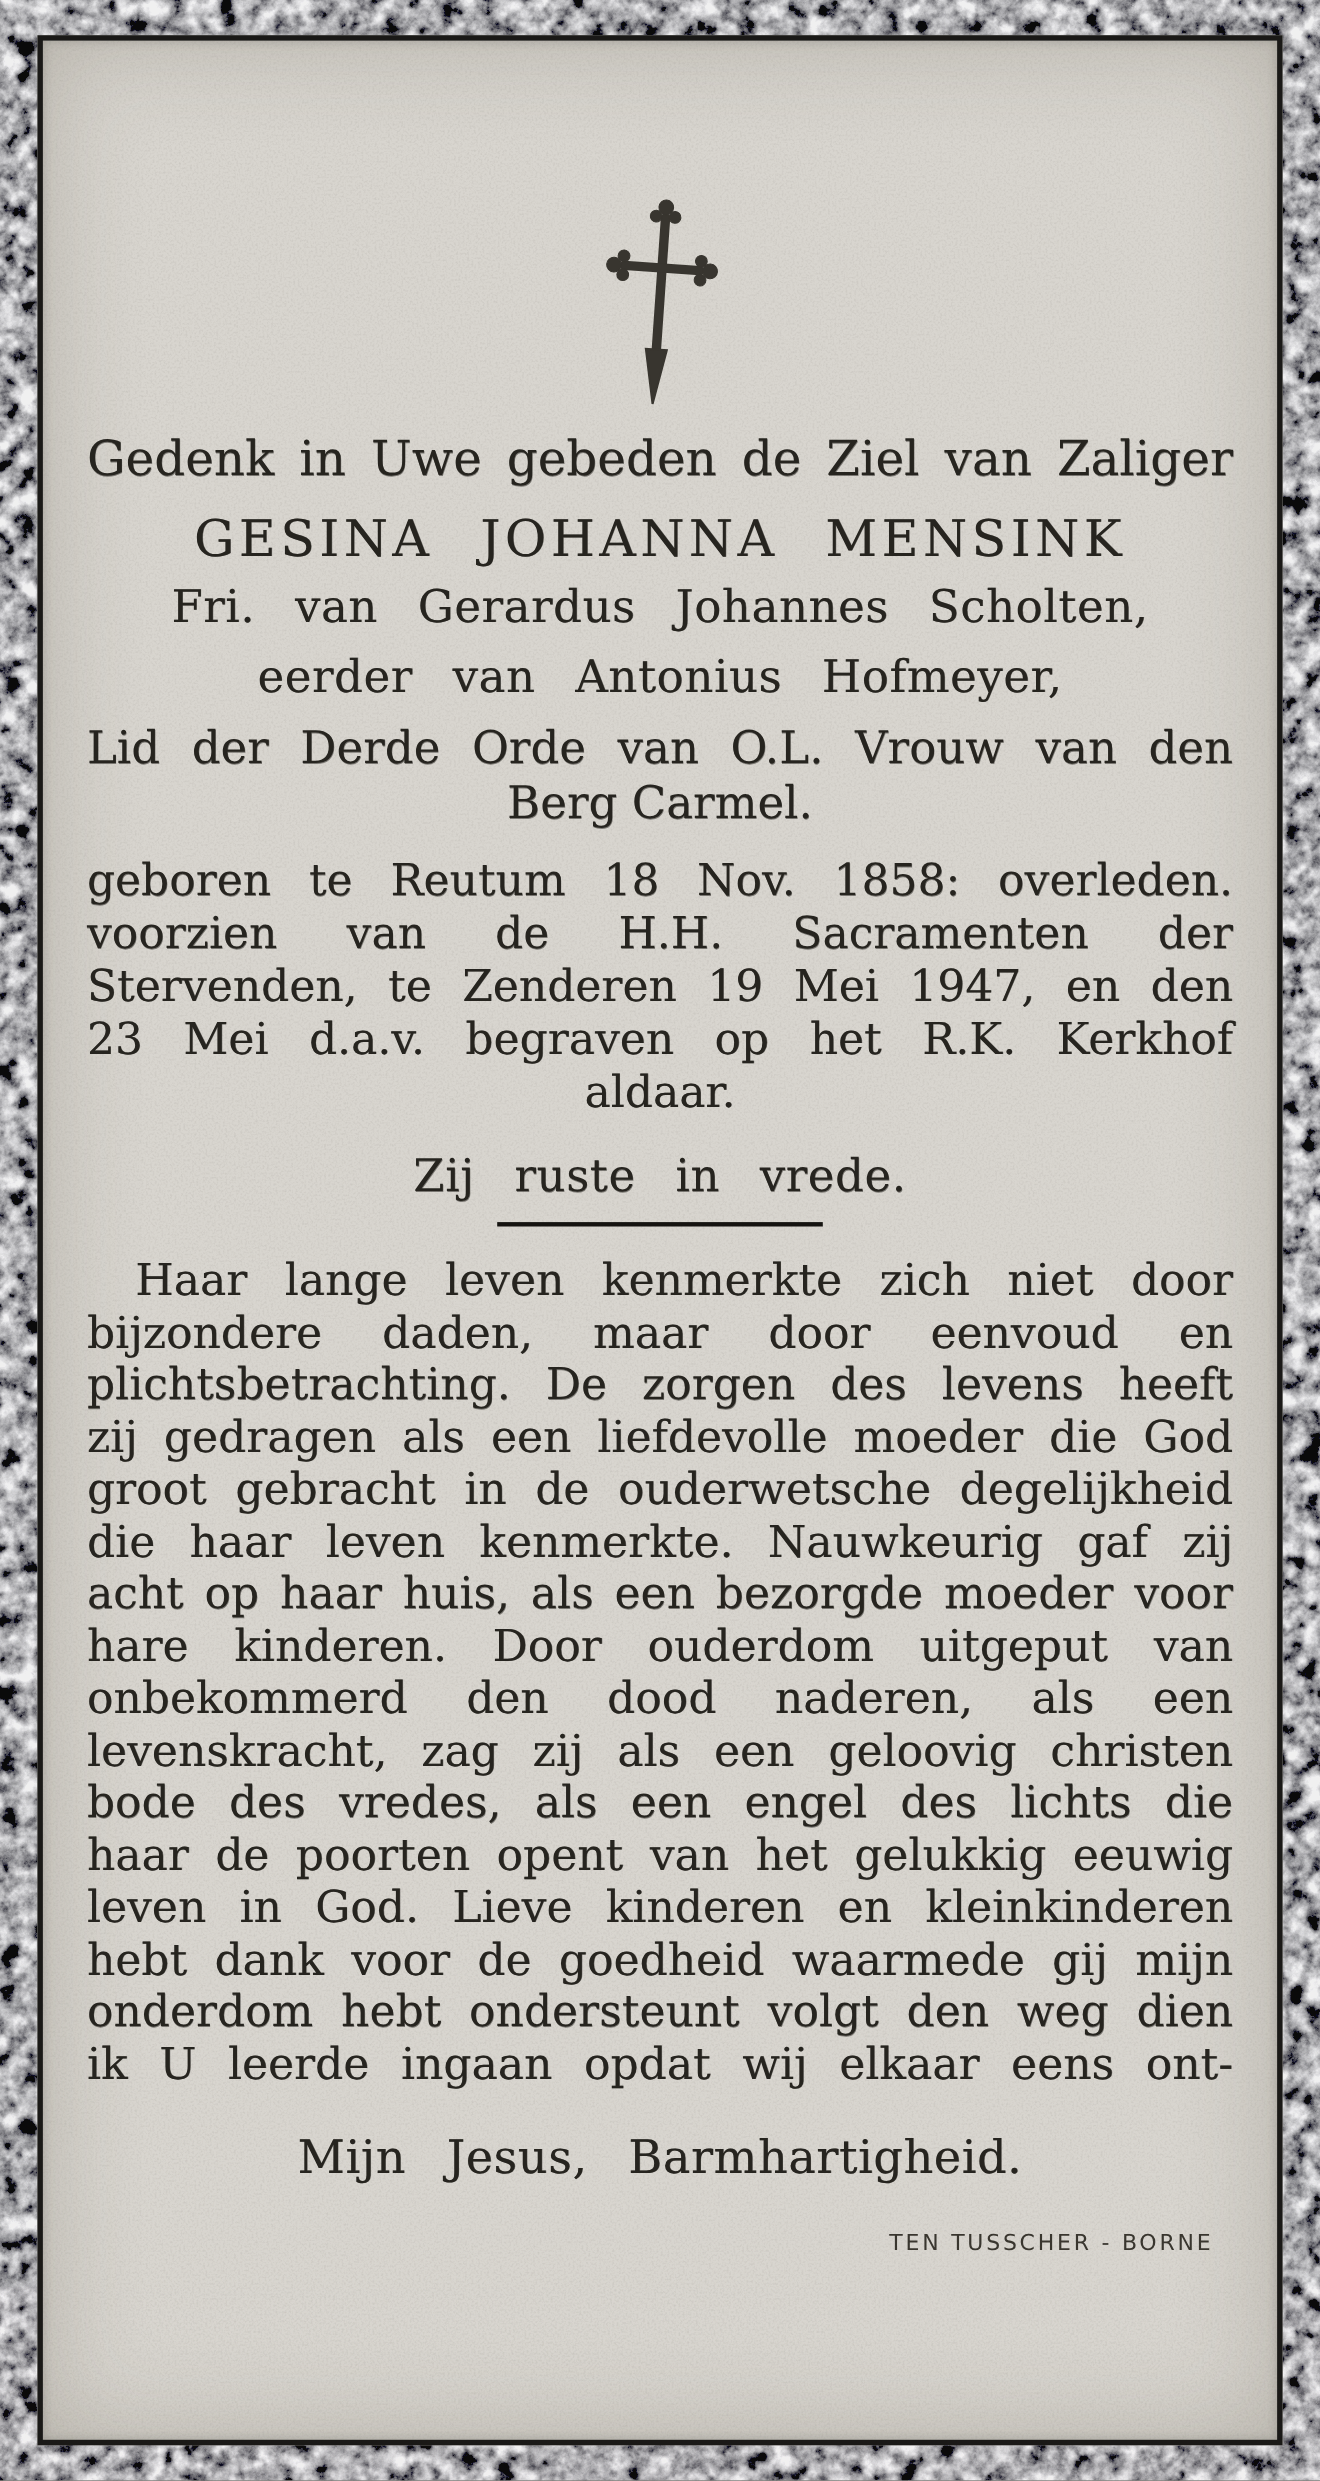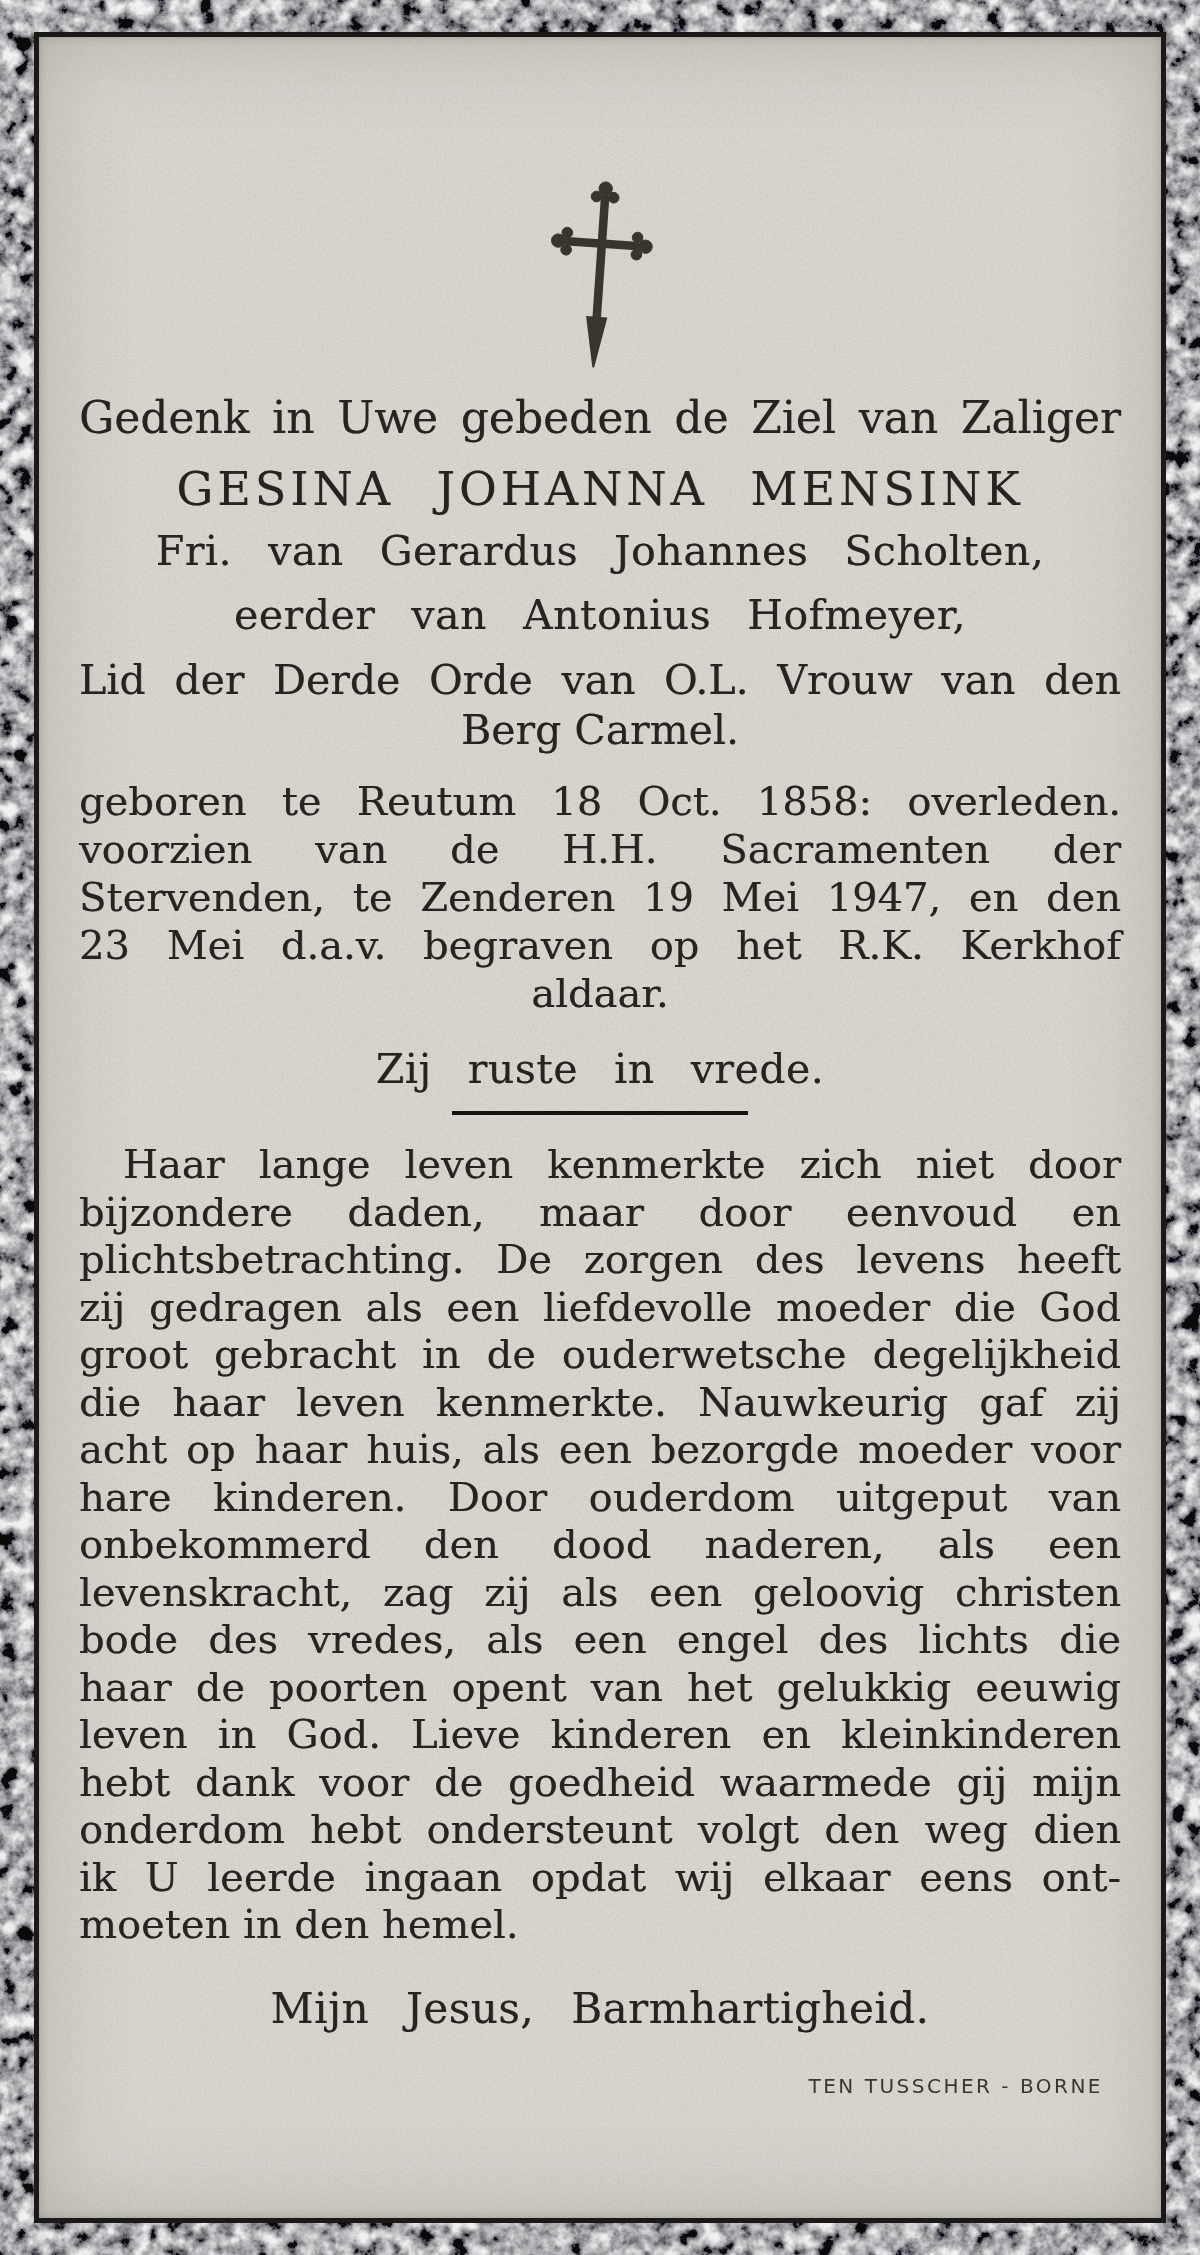--- a/index.html
+++ b/index.html
@@ -138,21 +138,21 @@
       <div class="line wed csp">Fri. van Gerardus Johannes Scholten,</div>
 
       <div class="line eerder csp">eerder van Antonius Hofmeyer,</div>
 
       <div class="order">
         <div class="line jline">Lid der Derde Orde van O.L. Vrouw van den</div>
         <div class="line cline">Berg Carmel.</div>
       </div>
 
       <div class="dates">
-        <div class="line jline">geboren te Reutum 18 Oct. 1858: overleden.</div>
+        <div class="line jline">geboren te Reutum 18 Nov. 1858: overleden.</div>
         <div class="line jline">voorzien van de H.H. Sacramenten der</div>
         <div class="line jline">Stervenden, te Zenderen 19 Mei 1947, en den</div>
         <div class="line jline">23 Mei d.a.v. begraven op het R.K. Kerkhof</div>
         <div class="line cline">aldaar.</div>
       </div>
 
       <div class="line rest csp">Zij ruste in vrede.</div>
 
       <div class="rule"></div>
 
@@ -166,21 +166,20 @@
         <div class="line jline">acht op haar huis, als een bezorgde moeder voor</div>
         <div class="line jline">hare kinderen. Door ouderdom uitgeput van</div>
         <div class="line jline">onbekommerd den dood naderen, als een</div>
         <div class="line jline">levenskracht, zag zij als een geloovig christen</div>
         <div class="line jline">bode des vredes, als een engel des lichts die</div>
         <div class="line jline">haar de poorten opent van het gelukkig eeuwig</div>
         <div class="line jline">leven in God. Lieve kinderen en kleinkinderen</div>
         <div class="line jline">hebt dank voor de goedheid waarmede gij mijn</div>
         <div class="line jline">onderdom hebt ondersteunt volgt den weg dien</div>
         <div class="line jline">ik U leerde ingaan opdat wij elkaar eens ont-</div>
-        <div class="line lline">moeten in den hemel.</div>
       </div>
 
       <div class="line prayer csp">Mijn Jesus, Barmhartigheid.</div>
 
       <div class="printer">TEN TUSSCHER - BORNE</div>
 
     </div>
   </div>
 </div>
 

